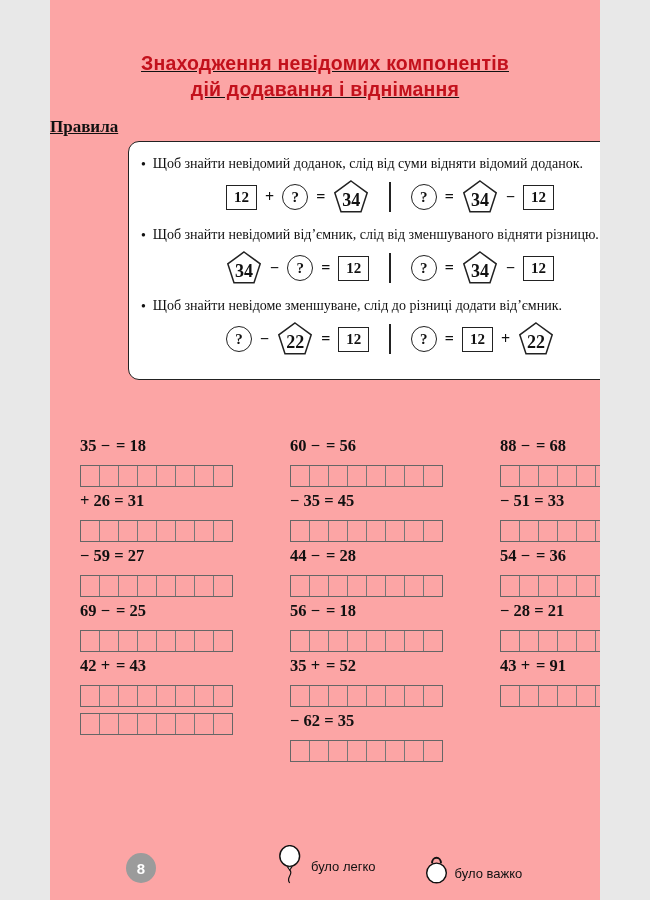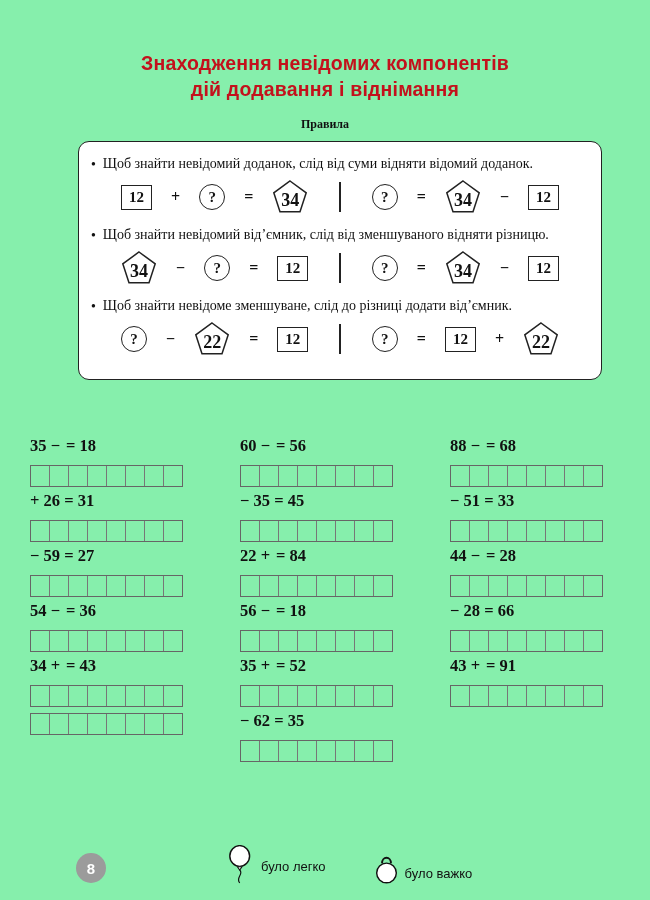--- a/index.html
+++ b/index.html
@@ -1,37 +1,37 @@
 <!DOCTYPE html>
 <html><head>
 <meta charset="utf-8">
 <style>
   html,body{margin:0;padding:0;background:#e8e8e8;}
   .page{
-    position:relative;width:650px;height:900px;margin:0 auto;background:#86efac;
-    font-family:"Liberation Serif",serif;color:#111;overflow:hidden;
+    position:relative;width:550px;height:900px;margin:0 auto;background:#fca5a5;
+    font-family:"Liberation Serif",serif;color:#111;overflow:hidden;text-decoration:underline;
   }
   
   .title{
     padding-top:50px;text-align:center;
     font-family:"Liberation Sans",sans-serif;font-weight:bold;
     font-size:19.5px;line-height:26px;color:#c3111c;letter-spacing:.2px;
   }
   .rules-heading{
-    text-align:center;font-weight:bold;font-size:12px;margin:15px 0 9px;
+    font-weight:bold;font-size:17px;margin:15px 0 9px;
   }
   
   .rulebox{
     position:absolute;left:78px;top:141px;width:524px;box-sizing:border-box;
     border:1.6px solid #222;border-radius:11px;padding:9px 10px 12px;background:#fff;
   }
   .rtext{font-size:14px;line-height:19px;margin:3px 2px 2px;}
   .bullet{font-size:8px;vertical-align:2px;margin-right:7px;}
   .eqrow{
-    display:flex;align-items:center;justify-content:center;gap:19px;
+    display:flex;align-items:center;justify-content:center;gap:8px;
     margin:7px 0 11px;font-weight:bold;font-size:15px;
   }
   .sq{
     width:29px;height:23px;border:1.4px solid #222;background:#fff;
     display:inline-flex;align-items:center;justify-content:center;flex:none;
   }
   .ci{
     width:24px;height:24px;border:1.4px solid #222;border-radius:50%;
     display:inline-flex;align-items:center;justify-content:center;flex:none;
   }
@@ -245,68 +245,68 @@
     </div>
 
     <div class="prob">
       <div class="eq">
 
         <span class="post">− 59 = 27</span>
       </div>
       <div class="strip"></div>
     </div>
 
-    <div class="prob">
-      <div class="eq">
-        <span class="pre">22 +</span>
-
-        <span class="post">= 84</span>
-      </div>
-      <div class="strip"></div>
-    </div>
 
     <div class="prob">
       <div class="eq">
         <span class="pre">44 −</span>
 
         <span class="post">= 28</span>
       </div>
       <div class="strip"></div>
     </div>
 
     <div class="prob">
       <div class="eq">
         <span class="pre">54 −</span>
 
         <span class="post">= 36</span>
       </div>
       <div class="strip"></div>
     </div>
 
+    <div class="prob">
+      <div class="eq">
+        <span class="pre">69 −</span>
+
+        <span class="post">= 25</span>
+      </div>
+      <div class="strip"></div>
+    </div>
 
     <div class="prob">
       <div class="eq">
         <span class="pre">56 −</span>
 
         <span class="post">= 18</span>
       </div>
       <div class="strip"></div>
     </div>
 
     <div class="prob">
       <div class="eq">
 
-        <span class="post">− 28 = 66</span>
-      </div>
-      <div class="strip"></div>
-    </div>
-
-    <div class="prob">
-      <div class="eq">
-        <span class="pre">34 +</span>
+        <span class="post">− 28 = 21</span>
+      </div>
+      <div class="strip"></div>
+    </div>
+
+    <div class="prob">
+      <div class="eq">
+        <span class="pre">42 +</span>
 
         <span class="post">= 43</span>
       </div>
       <div class="strip"></div>
     </div>
 
     <div class="prob">
       <div class="eq">
         <span class="pre">35 +</span>
 

